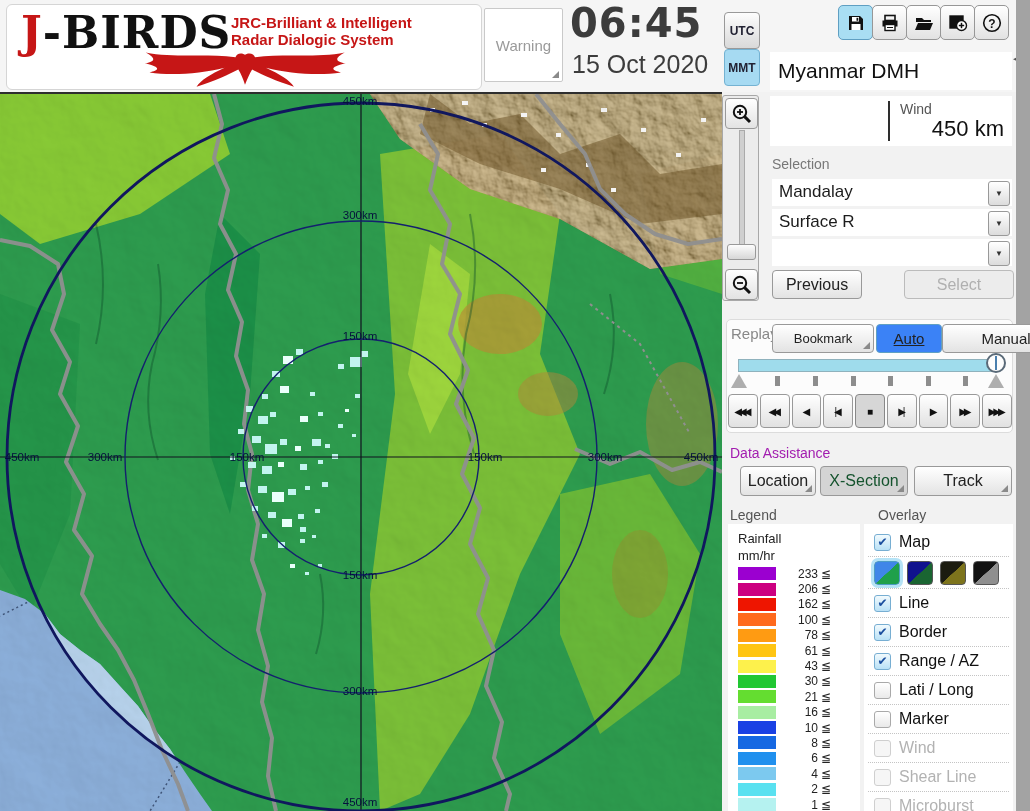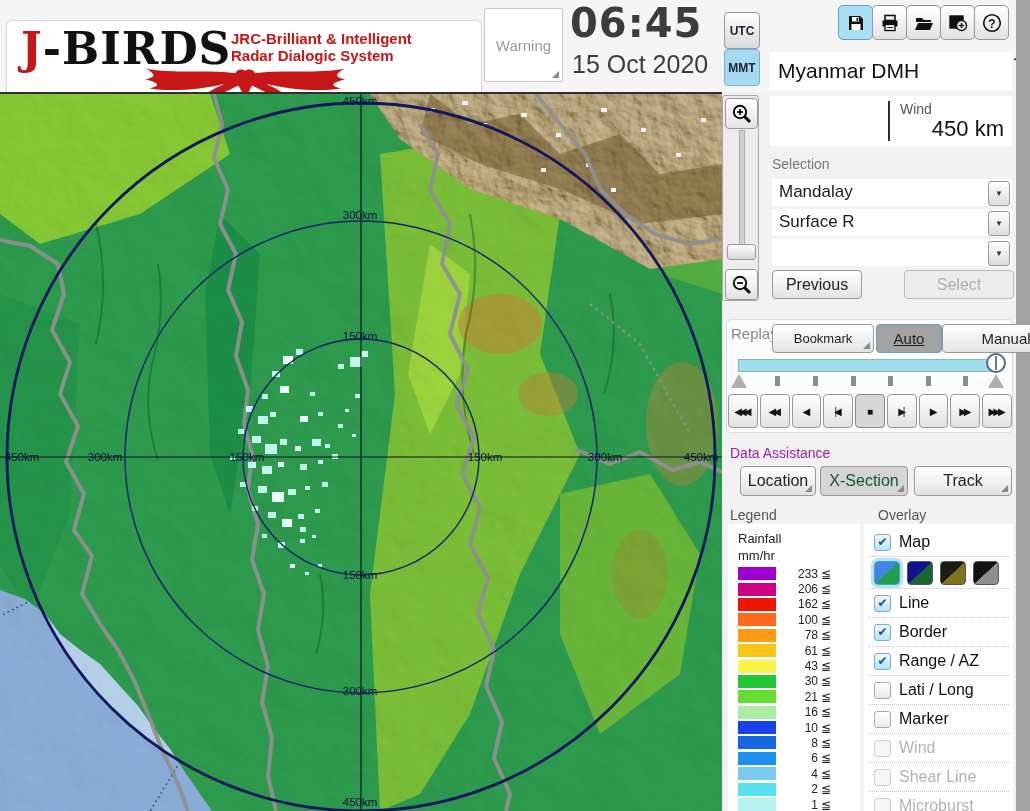--- a/index.html
+++ b/index.html
@@ -3,21 +3,21 @@
 <meta charset="utf-8">
 <style>
   html,body{margin:0;padding:0;}
   body{width:1030px;height:811px;position:relative;overflow:hidden;
        background:#f2f2f2;font-family:"Liberation Sans",sans-serif;color:#222;}
   .abs{position:absolute;}
 
   
   #header{left:0;top:0;width:1030px;height:92px;background:#f5f5f5;}
   #logo-card{left:6px;top:4px;width:474px;height:84px;background:#fff;
-             border:1px solid #d5d5d5;border-radius:6px;margin-top:16px;}
+             border:1px solid #d5d5d5;border-radius:6px;}
   #logo-title{left:14px;top:2px;font-family:"DejaVu Serif",serif;font-weight:bold;
               font-size:44px;letter-spacing:1px;color:#111;}
   #logo-title .red{color:#c61616;}
   #logo-sub{left:224px;top:9px;color:#c61616;font-weight:bold;font-size:15px;line-height:17px;}
   #eagle{left:26px;top:46px;}
 
   #warning-btn{left:484px;top:8px;width:77px;height:72px;background:#fff;
                border:1px solid #c9c9c9;border-radius:2px;color:#9a9a9a;font-size:15px;
                display:flex;align-items:center;justify-content:center;}
   .corner-tri{position:absolute;right:3px;bottom:3px;width:0;height:0;
@@ -64,21 +64,21 @@
   .dd-row{left:772px;width:240px;height:27px;background:#fff;}
   .dd-value{position:absolute;left:7px;top:3px;font-size:17px;color:#1c1c1c;}
   .dd-arrow{position:absolute;right:2px;top:2px;width:20px;height:23px;border:1px solid #999;
             border-radius:3px;background:linear-gradient(#fff,#dcdcdc);font-size:8px;color:#333;
             display:flex;align-items:center;justify-content:center;}
 
   .btn{border:1px solid #999;border-radius:4px;background:linear-gradient(#ffffff,#e3e3e3);
        font-size:16px;color:#222;display:flex;align-items:center;justify-content:center;position:absolute;}
   .btn.disabled{background:#ececec;color:#b0b0b0;border-color:#bbb;}
   .btn.grayed{background:#d4d4d4;color:#14532d;}
-  .btn.active-blue{background:#a3a3a3;border-color:#5f9fc2;text-decoration:underline;}
+  .btn.active-blue{background:#3b82f6;border-color:#5f9fc2;text-decoration:underline;}
 
   #prev-btn{left:772px;top:270px;width:88px;height:27px;}
   #select-btn{left:904px;top:270px;width:108px;height:27px;}
 
   #replay-box{left:726px;top:319px;width:287px;height:114px;background:#fcfcfc;
               border:1px solid #dcdcdc;border-radius:5px;box-sizing:border-box;}
   #replay-label{left:731px;top:325px;font-size:15px;color:#888;}
   #bookmark-btn{left:772px;top:324px;width:100px;height:27px;font-size:13px;}
   #auto-btn{left:876px;top:324px;width:64px;height:27px;font-size:15px;}
   #manual-btn{left:942px;top:324px;width:68px;height:27px;font-size:15px;padding-left:29px;}

